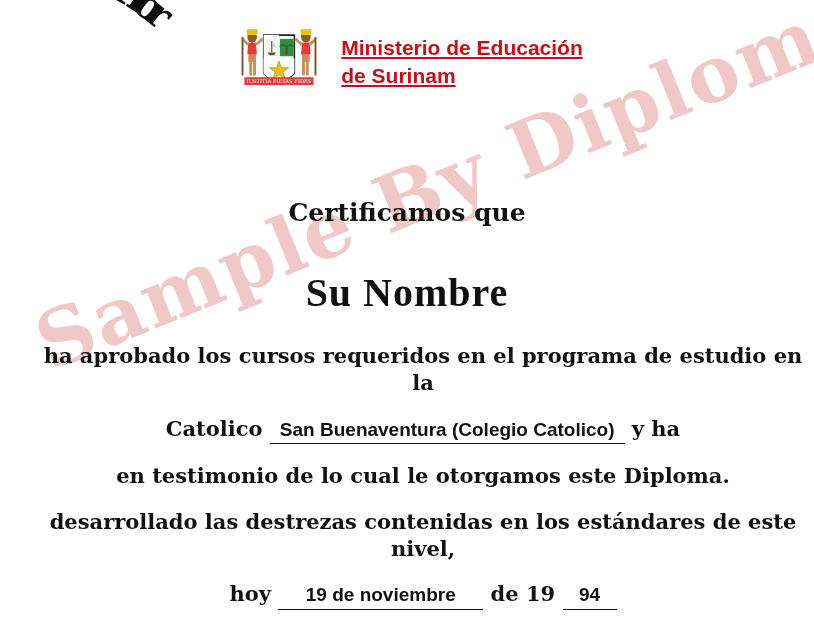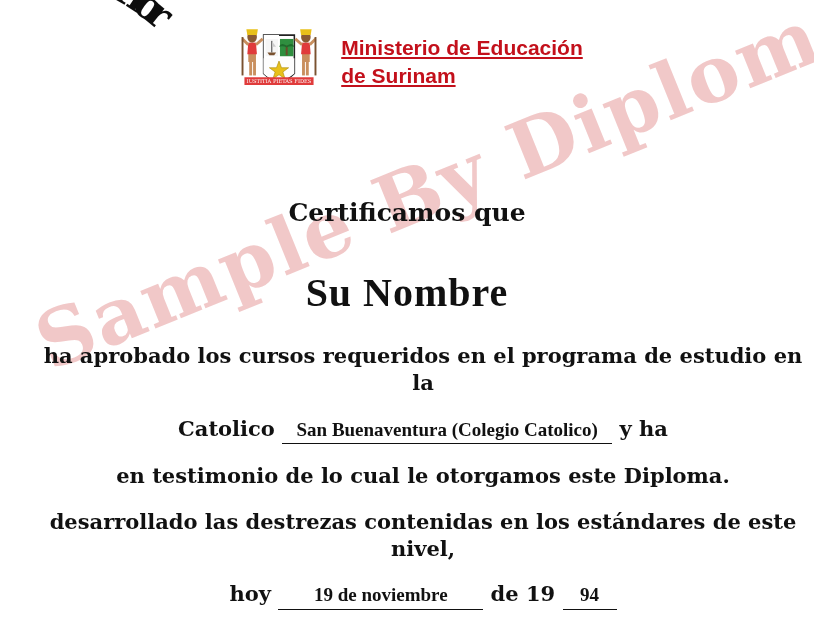--- a/index.html
+++ b/index.html
@@ -63,21 +63,21 @@
   }
 
   
   .body-wrap {
     position: relative;
     z-index: 10;
     text-align: center;
     color: #111;
   }
   .goth {
-    font-family: Liberation Serif, serif;
+    font-family: Liberation Sans, sans-serif;
     font-weight: bold;
   }
 
   .arc {
     position: relative;
     height: 86px;
     margin-top: 6px;
   }
   .arc span {
     position: absolute;

